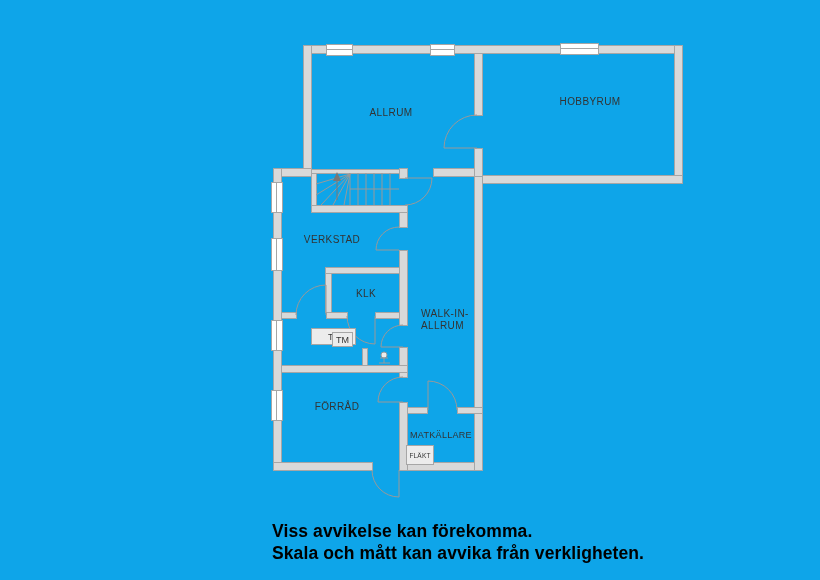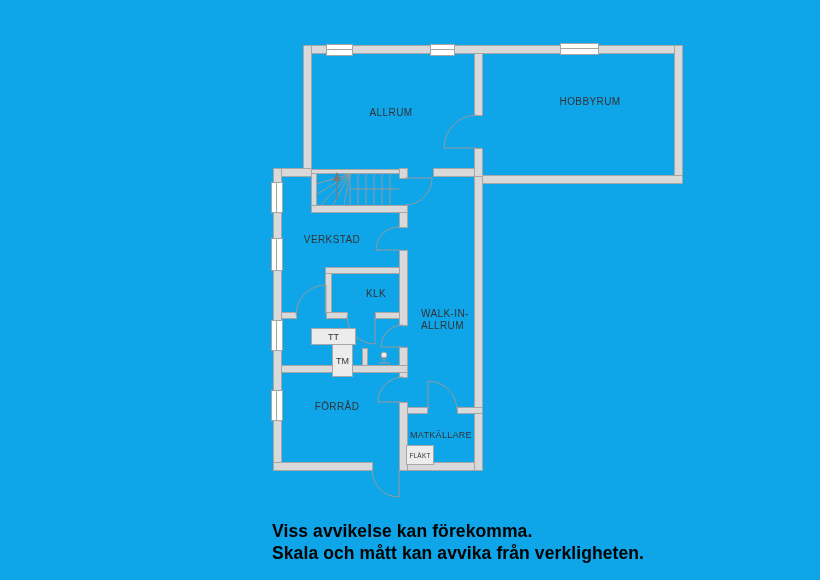--- a/index.html
+++ b/index.html
@@ -167,30 +167,30 @@
       <circle cx="384" cy="355" r="3"></circle>
       <line x1="384" y1="358" x2="384" y2="363"></line>
       <line x1="379" y1="363" x2="390" y2="363"></line>
       <line x1="380" y1="358" x2="388" y2="358"></line>
     </g>
   </svg>
 
   <div class="room-label" style="left:391px;top:112px">ALLRUM</div>
   <div class="room-label" style="left:590px;top:101px">HOBBYRUM</div>
   <div class="room-label" style="left:332px;top:239px">VERKSTAD</div>
-  <div class="room-label" style="left:376px;top:293px">KLK</div>
+  <div class="room-label" style="left:366px;top:293px">KLK</div>
   <div class="room-label two-line" style="left:421px;top:272px">
     <div>WALK-IN-</div>
     <div>ALLRUM</div>
   </div>
   <div class="room-label" style="left:337px;top:406px">FÖRRÅD</div>
   <div class="room-label" style="left:441px;top:435px;font-size:9px;letter-spacing:.3px">MATKÄLLARE</div>
 
   <div class="appliance" style="left:311px;top:328px;width:45px;height:17px">TT</div>
-  <div class="appliance" style="left:332px;top:344px;width:21px;height:33px">TM</div>
+  <div class="appliance" style="left:332px;top:332px;width:21px;height:15px">TM</div>
   <div class="appliance flakt" style="left:406px;top:445px;width:28px;height:20px">FLÄKT</div>
 
   <div class="disclaimer">
     <div>Viss avvikelse kan förekomma.</div>
     <div>Skala och mått kan avvika från verkligheten.</div>
   </div>
 
 </div>
 
 </body></html>

